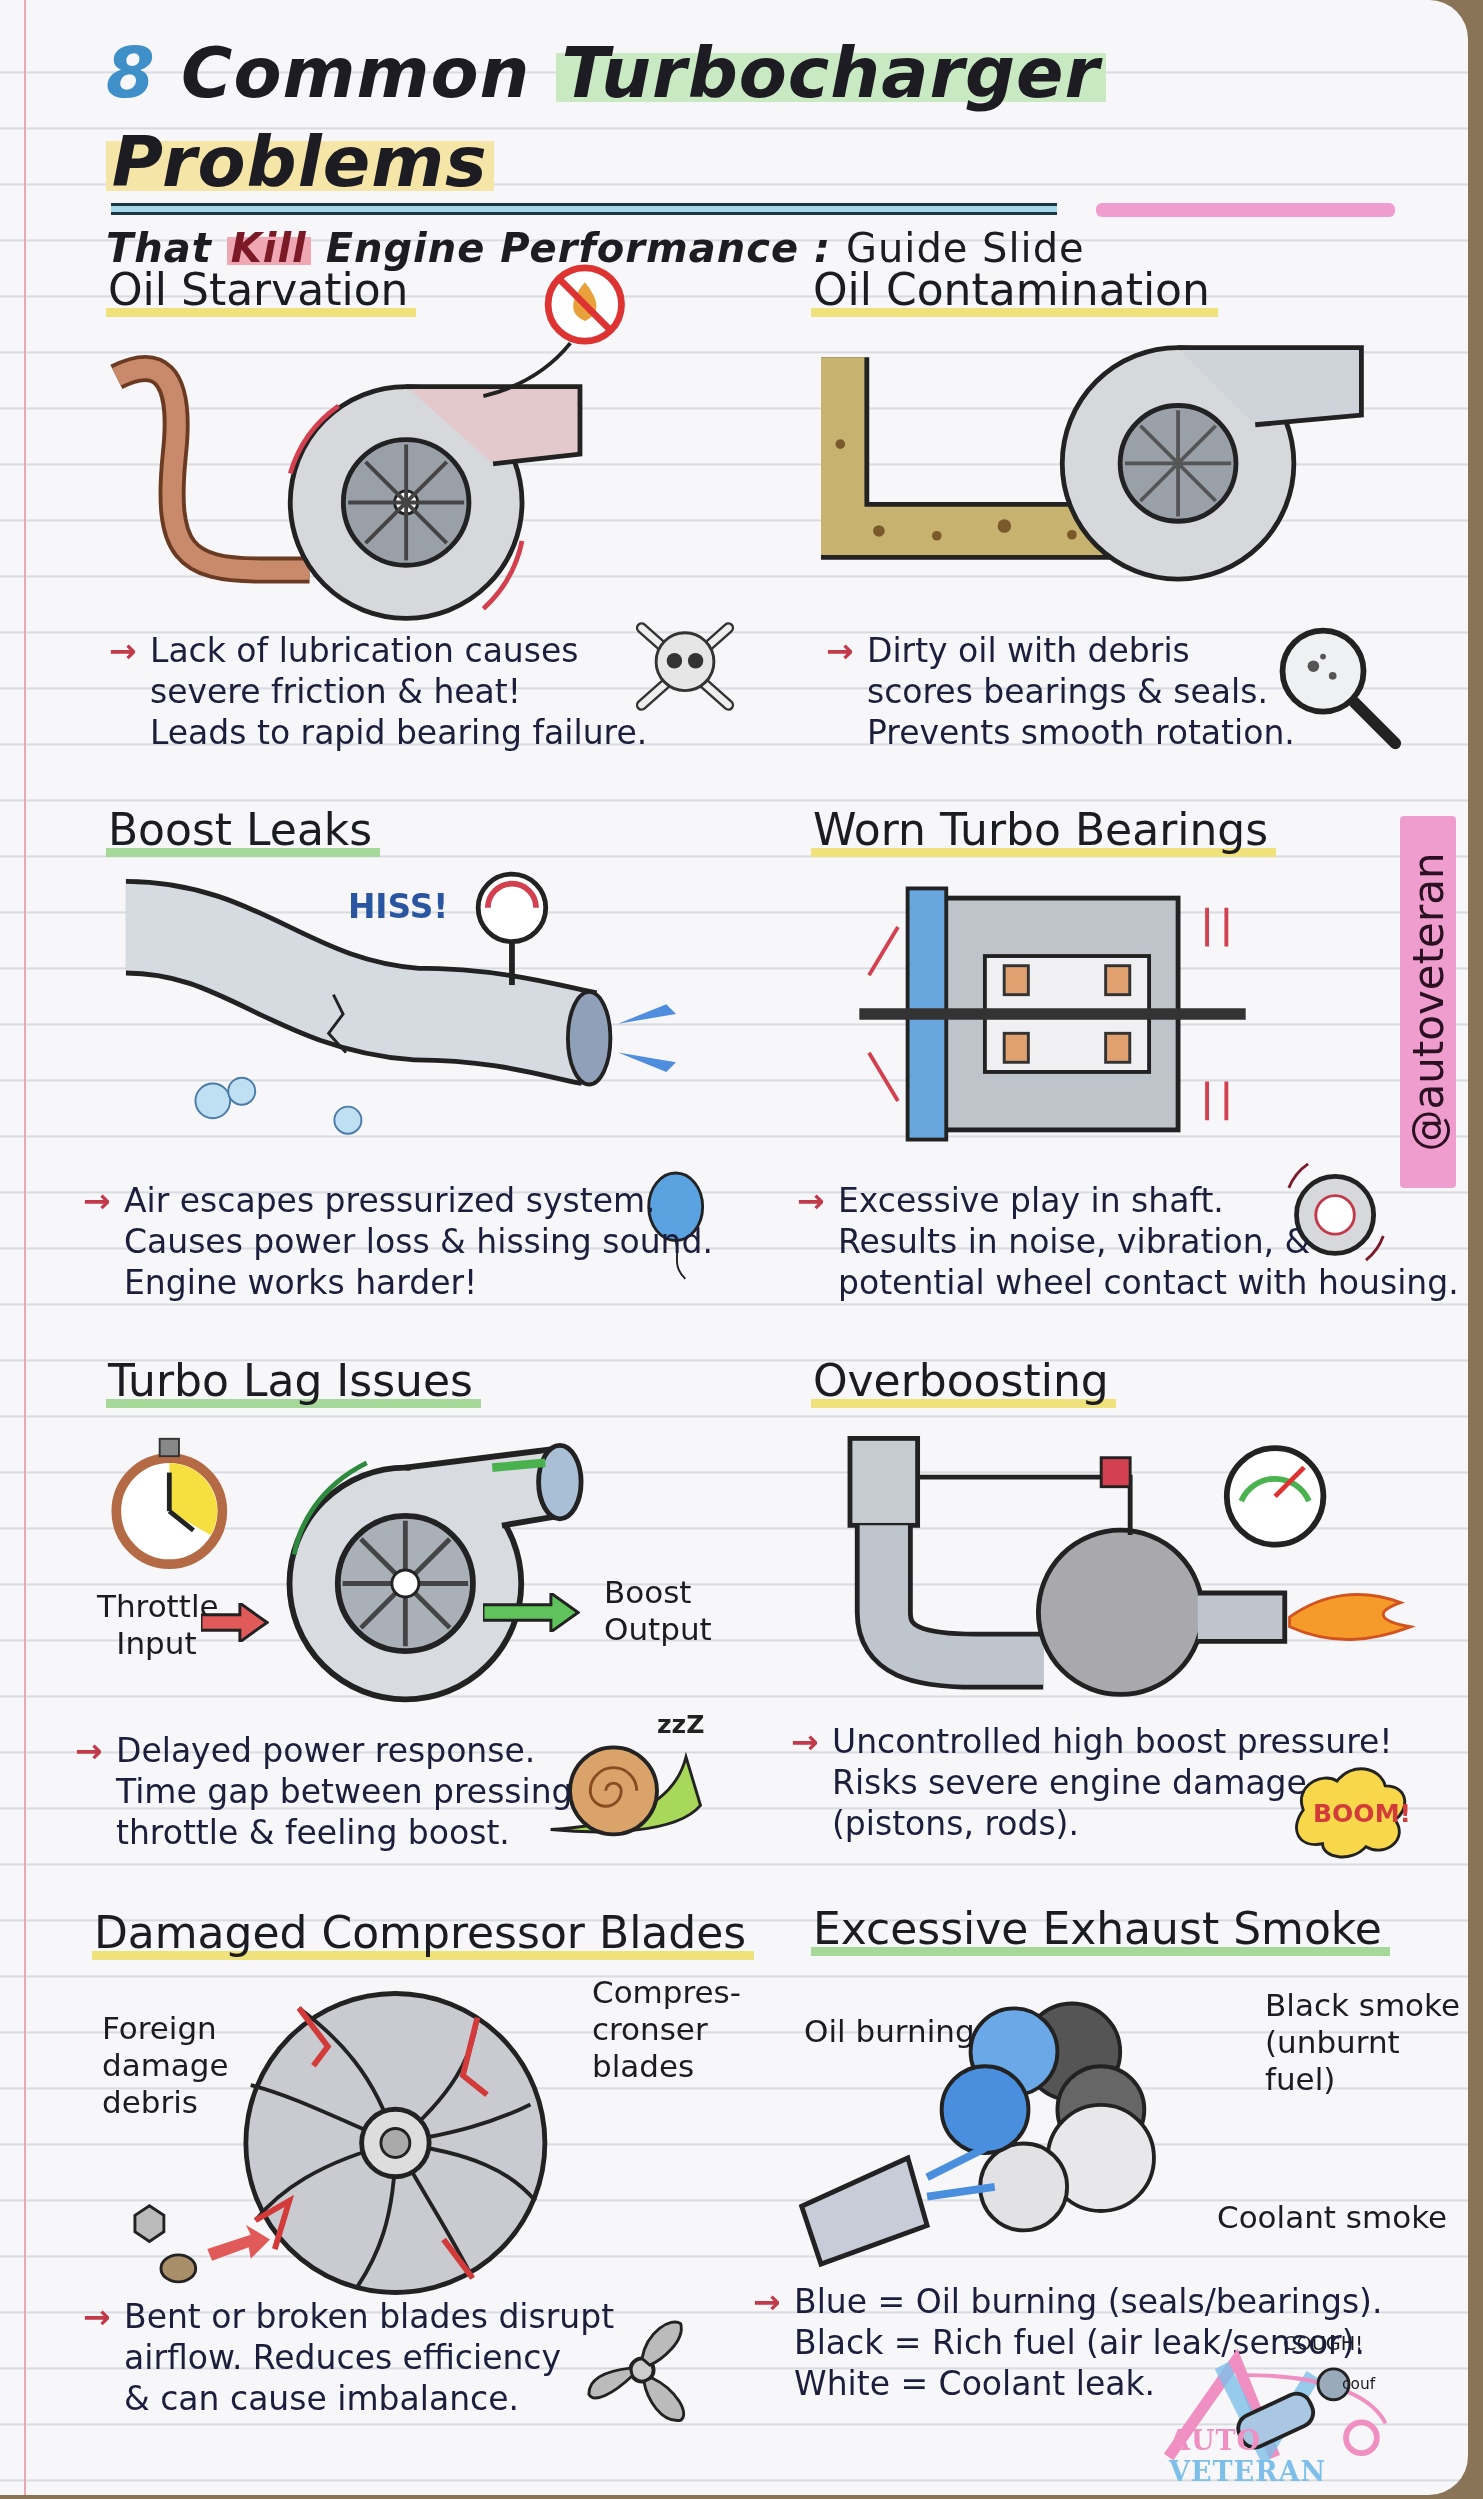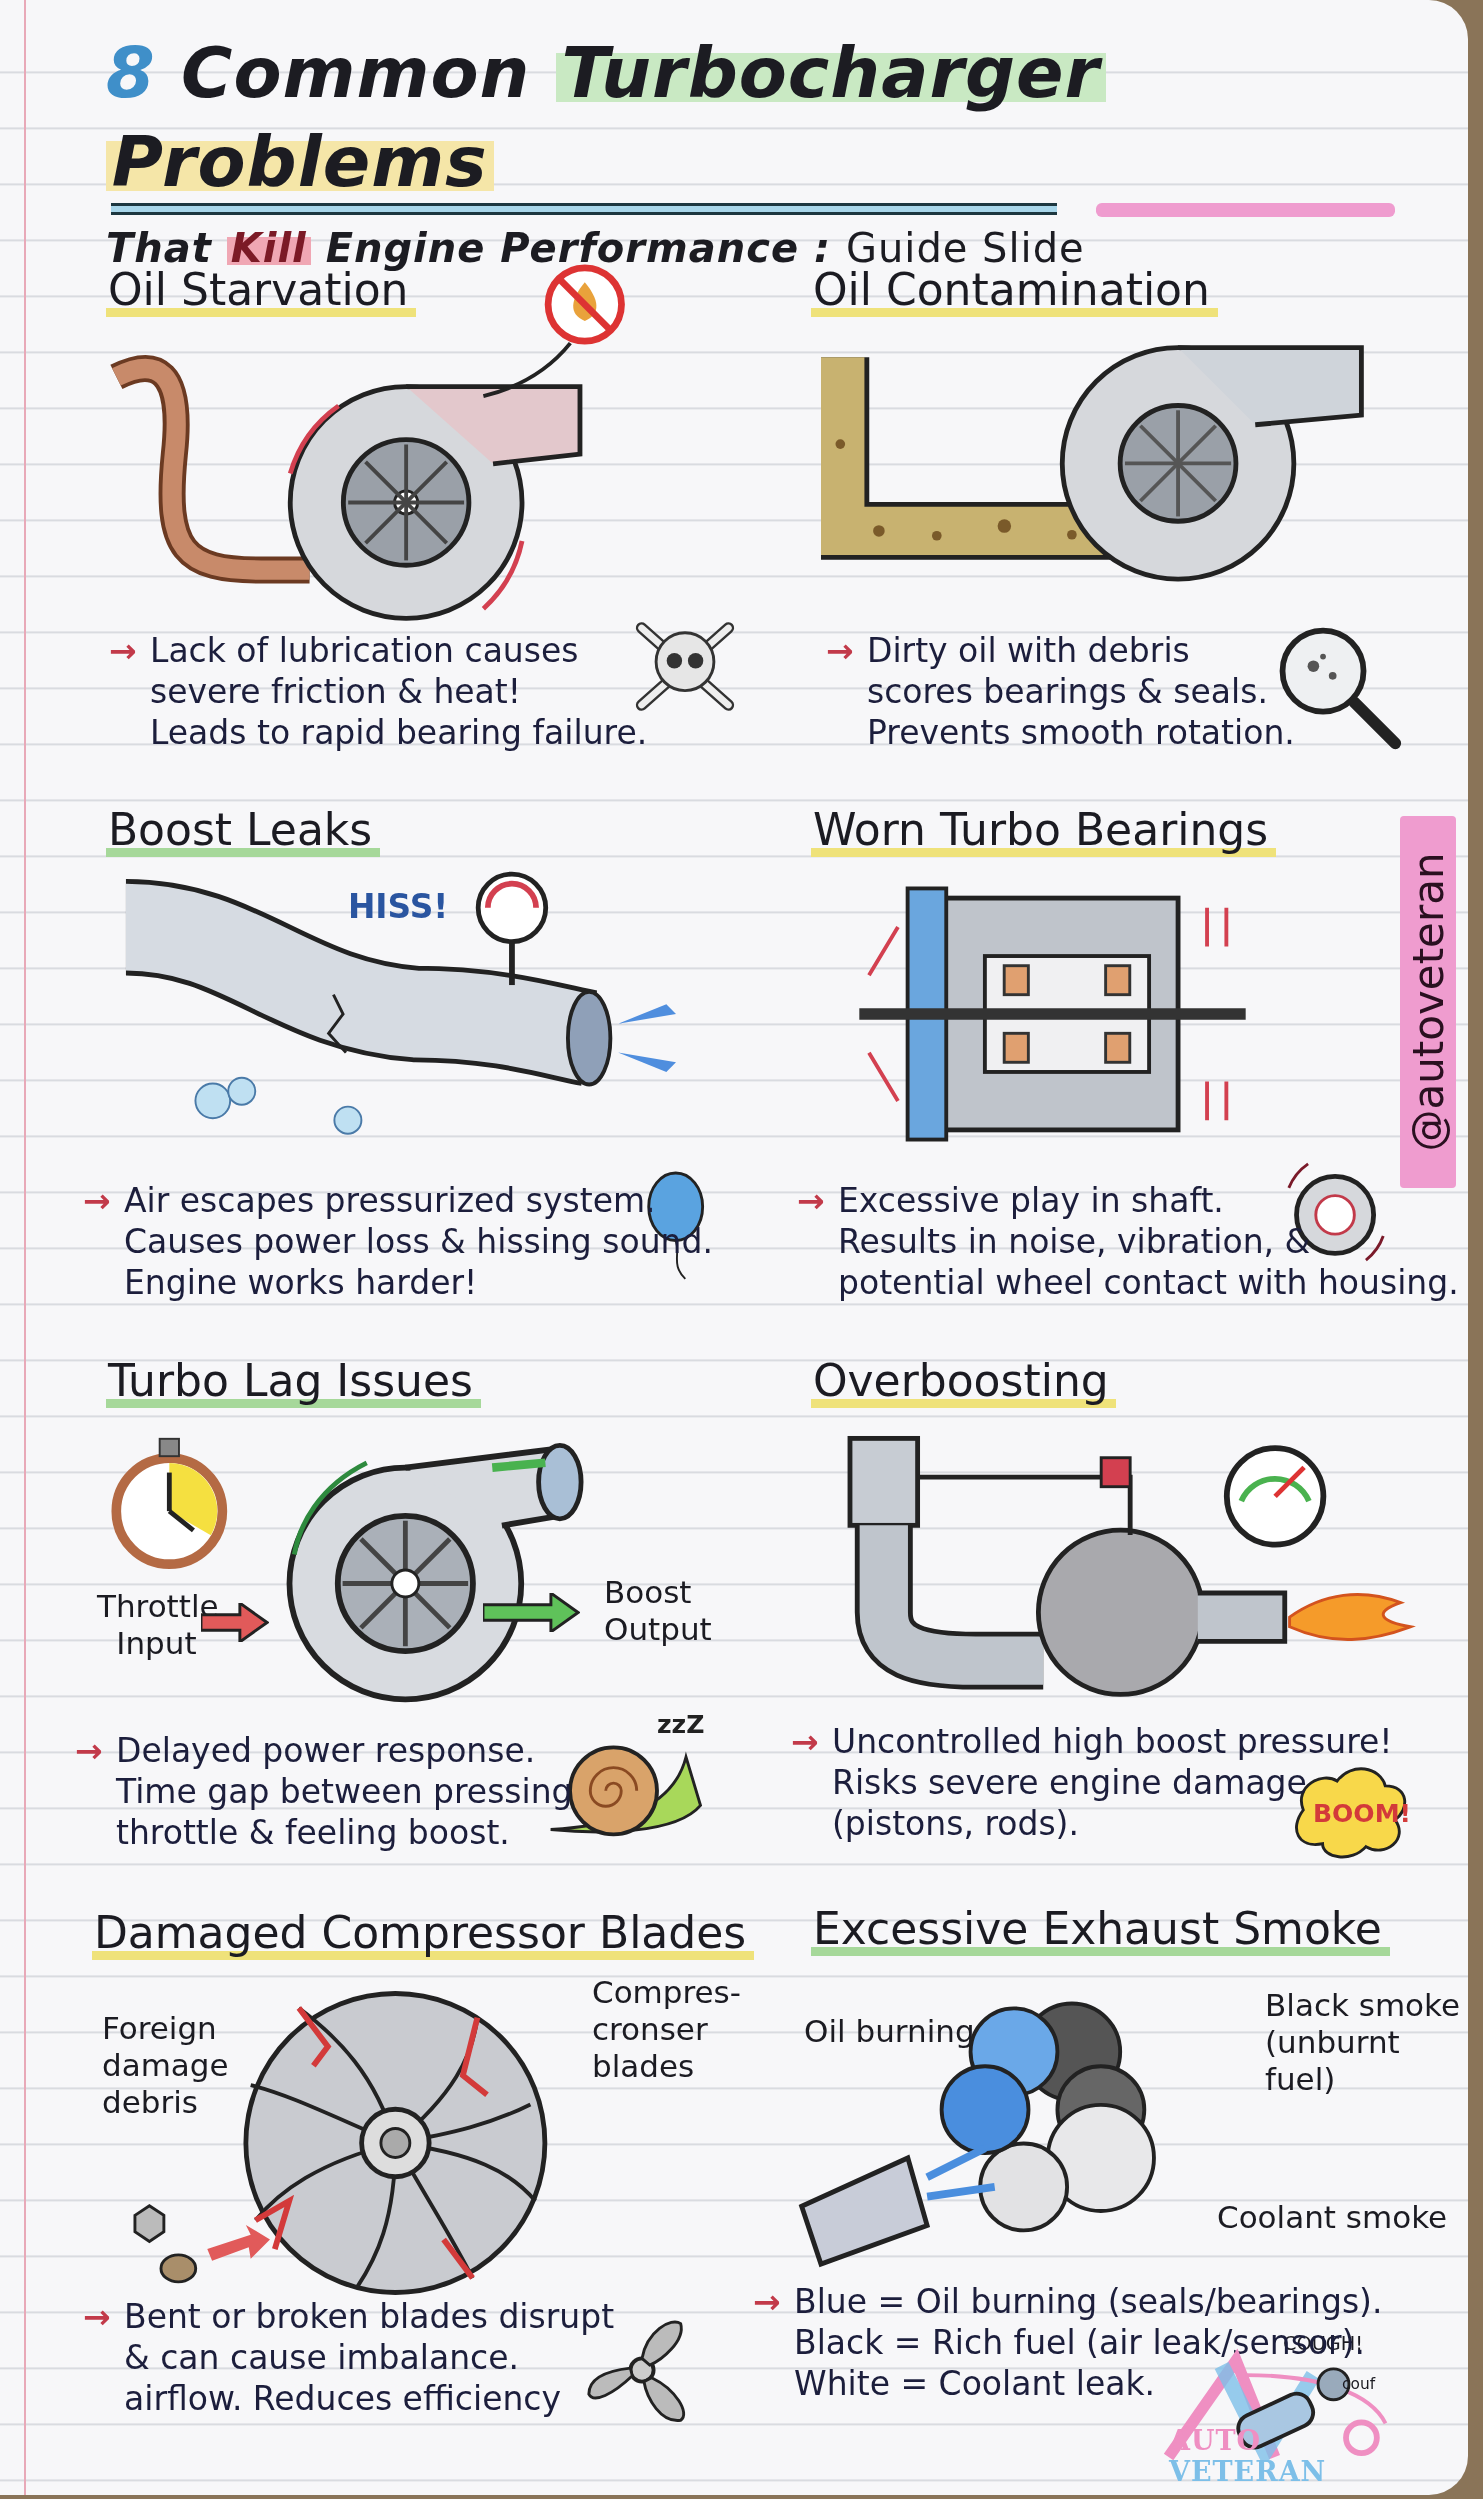--- a/index.html
+++ b/index.html
@@ -320,22 +320,22 @@
   </div>
   <svg class="illus" style="left:584px;top:2312px;" width="116" height="116" viewBox="0 0 120 120">
     <circle cx="60" cy="60" r="12" fill="#ccc" stroke="#222" stroke-width="4"></circle>
     <path d="M60 48 C65 20,90 5,100 12 C105 30,80 50,68 55Z" fill="#bbb" stroke="#222" stroke-width="3"></path>
     <path d="M70 68 C95 80,110 105,100 112 C80 115,65 90,62 72Z" fill="#bbb" stroke="#222" stroke-width="3"></path>
     <path d="M50 66 C30 85,10 95,5 85 C5 65,30 60,48 58Z" fill="#bbb" stroke="#222" stroke-width="3"></path>
   </svg>
   <div class="desc" style="left:124px;top:2296px;">
     <span class="arrow">→</span>
     <p>Bent or broken blades disrupt</p>
+    <p>airflow. Reduces efficiency</p>
     <p>&amp; can cause imbalance.</p>
-    <p>airflow. Reduces efficiency</p>
   </div>
 
   <div class="card" style="left:811px;top:1900px;">
     <h2 class="u-green">Excessive Exhaust Smoke</h2>
   </div>
   <div class="lbl" style="left:784px;top:2013px;">Oil burning</div>
   <div class="lbl" style="left:1245px;top:1987px;">
     <div>Black smoke</div>
     <div>(unburnt fuel)</div>
   </div>

